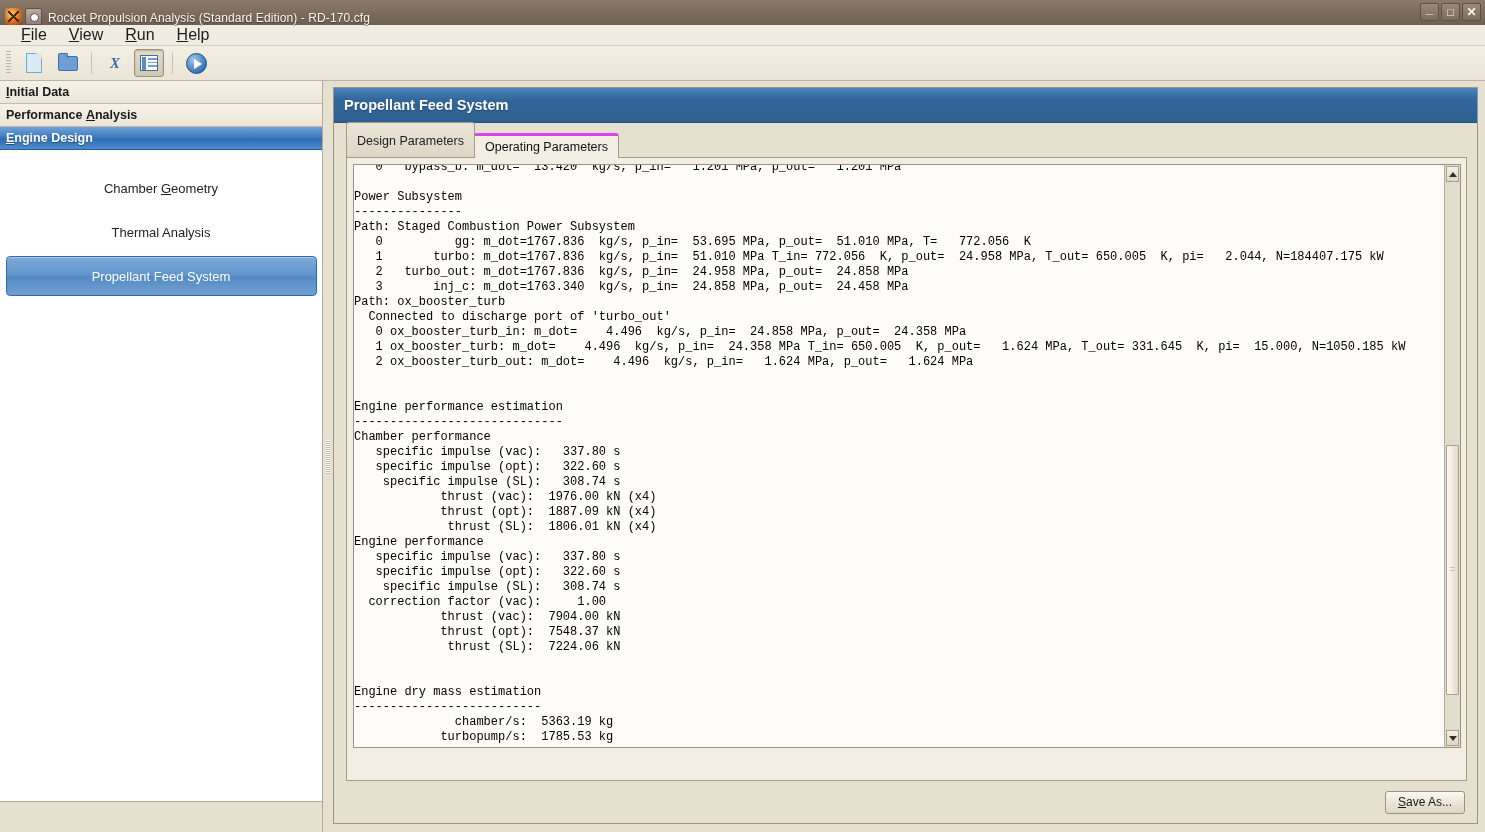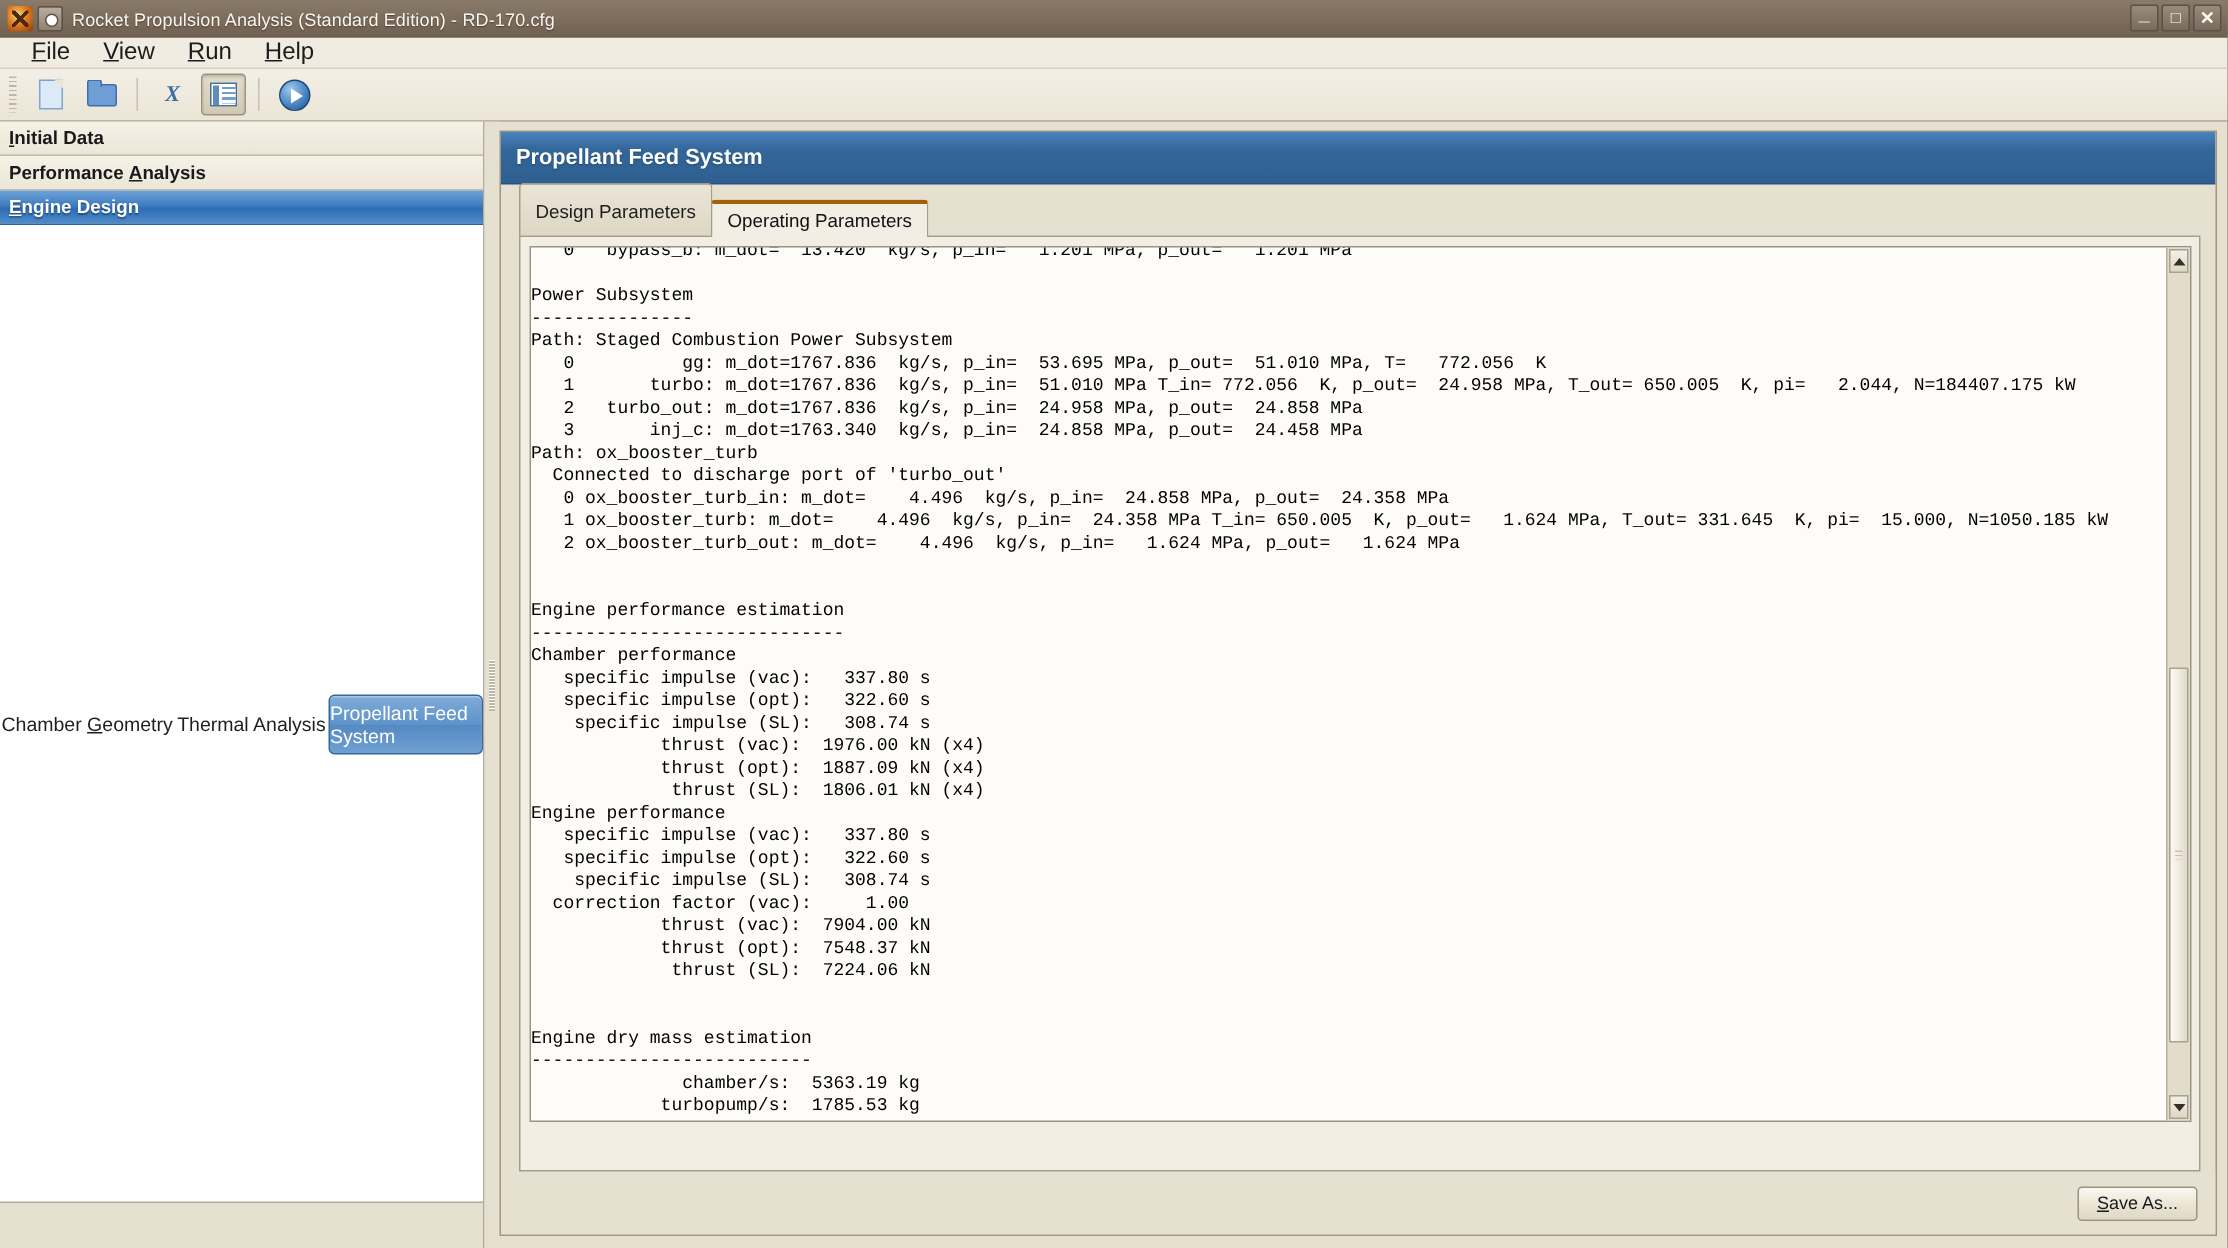--- a/index.html
+++ b/index.html
@@ -16,21 +16,21 @@
     position: absolute; left: 0; top: 0;
     width: 1485px; height: 832px;
     background: #7a6a5a;
     display: flex; flex-direction: column;
   }
 
   
   #titlebar {
     height: 25px; flex: 0 0 25px;
     background: linear-gradient(to bottom, #8a7a6a 0%, #7d6d5d 50%, #6f5f50 100%);
-    display: flex; align-items: center;
+    display: flex; align-items: flex-end;
     padding: 0 3px 0 5px;
     position: relative;
   }
   .tb-icon { width: 17px; height: 17px; flex: 0 0 17px; margin-right: 3px; position: relative; }
   .icon-app {
     background: radial-gradient(circle at 40% 35%, #f5d76e 0%, #e07b20 45%, #8a3b10 100%);
     border-radius: 2px;
   }
   .icon-app::after {
     content: "";
@@ -142,21 +142,21 @@
   .acc-header.selected {
     background: linear-gradient(to bottom, #6ea3d8 0%, #3f7cc0 45%, #2f6cb3 55%, #4d8ccb 100%);
     color: #ffffff;
     border-bottom: 1px solid #2a5e9e;
     text-shadow: 0 1px 1px rgba(0,0,0,.35);
   }
   .acc-header u { text-decoration: underline; }
   #acc-body {
     flex: 1 1 auto; background: #ffffff;
     border: 1px solid #b3ab9a; border-top: none; border-left: none; border-right: none;
-    display: flex; align-items: center;
+    display: flex; flex-direction: column; align-items: center;
     padding-top: 18px; position: relative; overflow: hidden;
   }
   .nav-item {
     width: 311px; height: 40px; margin-bottom: 4px;
     display: flex; align-items: center; justify-content: center;
     font-size: 13px; color: #1f1f1f; cursor: pointer;
     border: 1px solid transparent; border-radius: 4px;
   }
   .nav-item.active {
     background: linear-gradient(to bottom, #7fabd9 0%, #5e93ca 50%, #5589c3 51%, #6fa0d2 100%);
@@ -205,21 +205,21 @@
     display: flex; align-items: center;
     font-size: 12.5px; color: #1d1d1d; cursor: pointer;
     border: 1px solid #a49c8b; border-bottom: none;
     border-radius: 3px 3px 0 0;
     background: linear-gradient(to bottom, #ebe5d7, #ddd6c4);
     margin-right: -1px;
   }
   .tab.active {
     background: #f2eee3;
     height: 25px;
-    border-top: 3px solid #a16207;
+    border-top: 3px solid #d946ef;
     color: #111;
     z-index: 2;
   }
   #tabpane {
     flex: 1 1 auto; margin: 0 10px 0 12px;
     border: 1px solid #a49c8b;
     background: #f2eee3;
     display: flex; flex-direction: column;
     overflow: hidden;
     position: relative;

